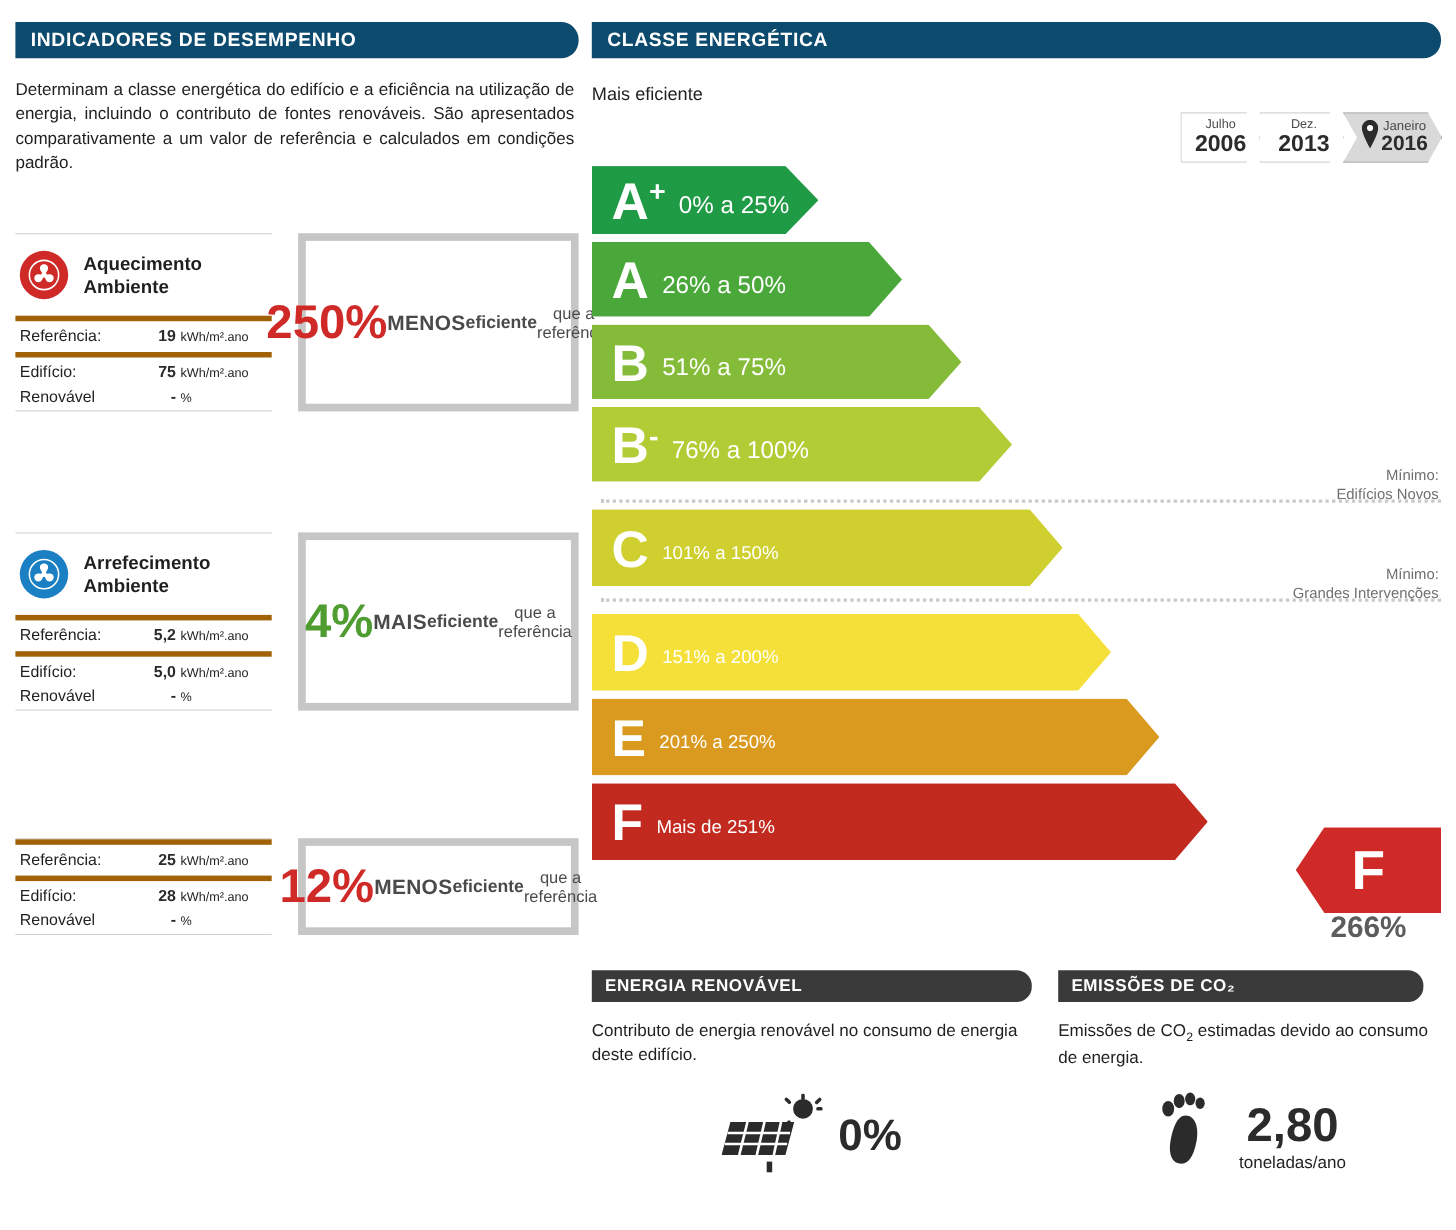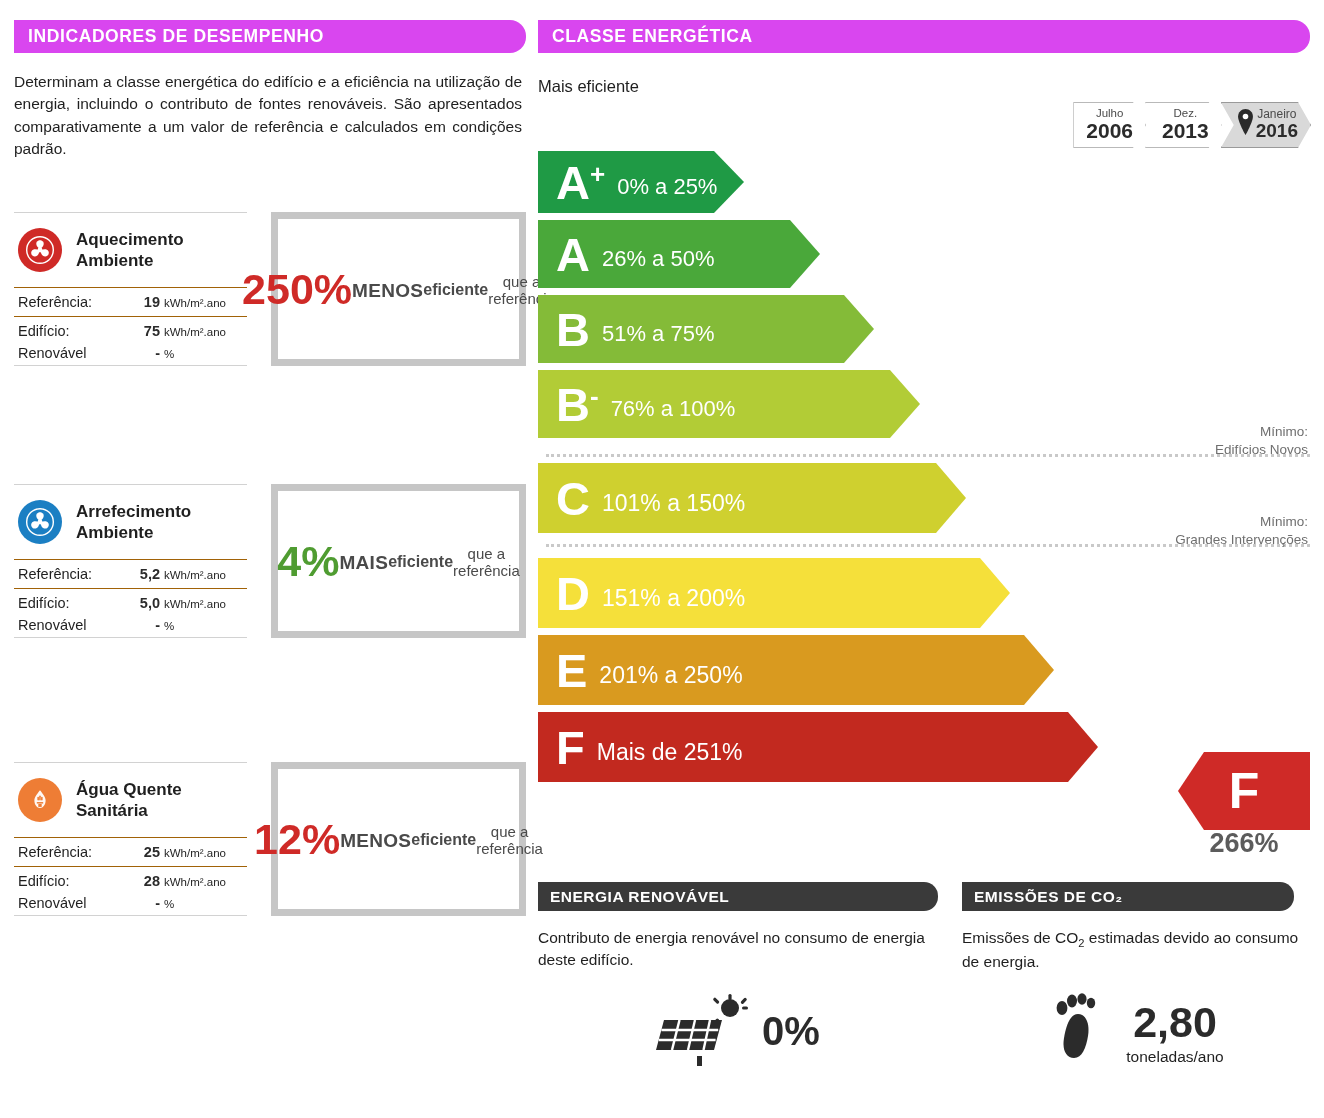--- a/index.html
+++ b/index.html
@@ -8,21 +8,21 @@
     width: 1324px; height: 1118px;
     background: #ffffff;
     font-family: "Liberation Sans", sans-serif;
     color: #2b2b2b;
     overflow: hidden;
   }
   .page { position: relative; width: 1324px; height: 1118px; }
 
   
   .sec-hdr {
-    background: #d946ef;
+    background: #0c4a6e;
     color: #ffffff;
     font-size: 17.5px;
     font-weight: bold;
     letter-spacing: 0.6px;
     padding: 7px 0 7px 14px;
     border-radius: 0 16px 16px 0;
     display: flex;
     align-items: center;
     height: 33px;
   }
@@ -62,21 +62,21 @@
     display: flex; align-items: center;
     height: 74px;
     gap: 14px;
     padding-left: 4px;
   }
   .ind-title {
     font-size: 17px; font-weight: bold; line-height: 1.25;
     color: #1f1f1f;
   }
   .ind-row {
-    border-top: 1px solid #a16207;
+    border-top: 5px solid #a16207;
     font-size: 14.5px;
     padding: 6px 2px 6px 4px;
     display: flex;
     align-items: baseline;
   }
   .ind-row .lbl { flex: 0 0 104px; color: #1f1f1f; }
   .ind-row .val { font-weight: bold; text-align: right; flex: 0 0 38px; }
   .ind-row .unit { font-size: 11.5px; margin-left: 4px; color: #1f1f1f; }
   .ind-row.stack { display: block; padding-bottom: 4px; }
   .ind-row .sub {
@@ -156,21 +156,21 @@
     display: flex; align-items: flex-start;
   }
   .bar .lt sup { font-size: 26px; line-height: 1; margin-top: 2px; }
   .bar .rg {
     position: relative;
     font-size: 22px;
     margin-left: 12px;
     margin-top: 10px;
     white-space: nowrap;
   }
-  .bar .rg.big { font-size: 23px; }
+  .bar .rg.big { font-size: 17px; }
 
   .dotline {
     position: absolute; left: 8px; right: 0;
     border-top: 3px dotted #c9c9c9;
     height: 0;
   }
   .dotlabel {
     position: absolute; right: 2px;
     text-align: right;
     font-size: 13.5px;
@@ -303,40 +303,20 @@
       <div class="ind-pct better">4%</div>
       <div class="ind-word worse">MAIS</div>
       <div class="ind-eff">eficiente</div>
       <div class="ind-ref">que a referência</div>
     </div>
   </div>
 
   <div class="indicator" style="top:762px;">
     <div class="ind-left">
       <div class="ind-top-rule"></div>
-      <div class="ind-head">
-        <span class="ico" style="background:#ee7d35;">
-          <svg width="30" height="30" viewBox="0 0 32 32">
-            <g fill="#ffffff">
-              <path d="M16 5.5 C13 9.5 10 12.5 10 16.5 C10 21 12.8 24.5 16 24.5 C19.2 24.5 22 21 22 16.5 C22 12.5 19 9.5 16 5.5 Z" opacity="0.95"></path>
-            </g>
-            <g fill="#ee7d35">
-              <rect x="13.2" y="12.4" width="1.7" height="4" rx="0.8"></rect>
-              <rect x="17.1" y="12.4" width="1.7" height="4" rx="0.8"></rect>
-              <rect x="15.1" y="11.2" width="1.7" height="5.2" rx="0.8"></rect>
-              <path d="M12.6 18.2 h6.8 v1.6 h-6.8 z"></path>
-              <path d="M14.2 20.2 h3.6 v3.2 h-3.6 z"></path>
-            </g>
-          </svg>
-        </span>
-        <div class="ind-title">
-          <div>Água Quente</div>
-          <div>Sanitária</div>
-        </div>
-      </div>
       <div class="ind-row">
         <span class="lbl">Referência:</span>
         <span class="val">25</span>
         <span class="unit">kWh/m².ano</span>
       </div>
       <div class="ind-row stack">
         <div class="sub" style="margin-top:0;">
           <span class="lbl">Edifício:</span>
           <span class="val">28</span>
           <span class="unit">kWh/m².ano</span>

